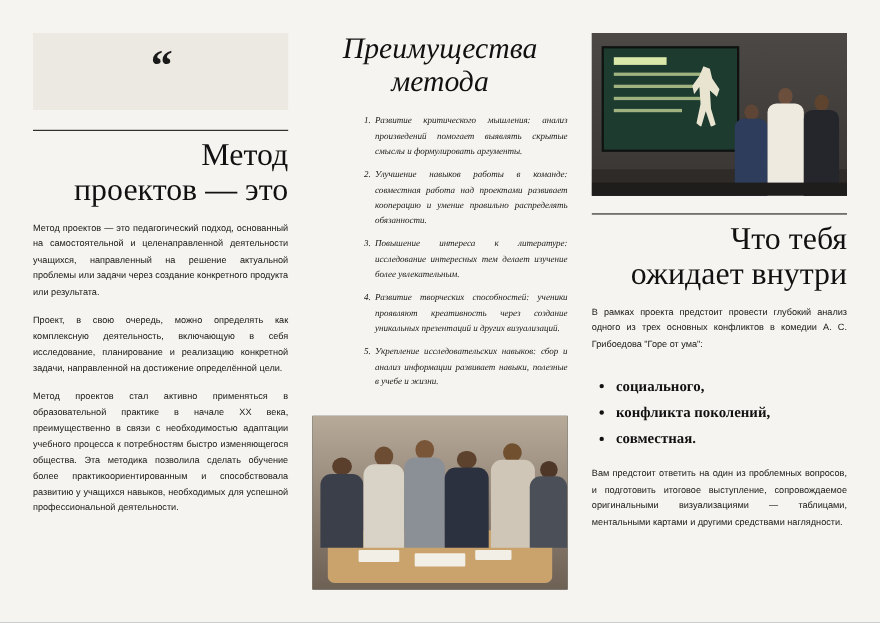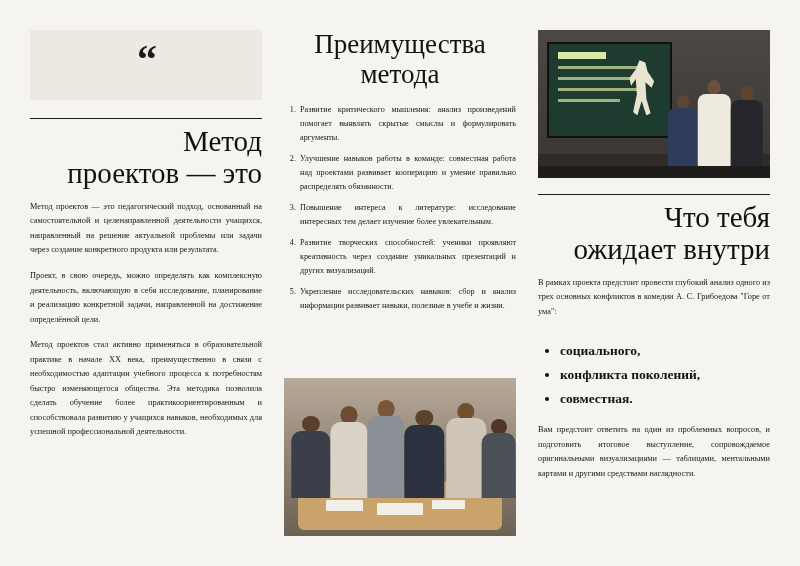--- a/index.html
+++ b/index.html
@@ -26,21 +26,21 @@
     gap: 22px;
     height: 506px;
   }
   .col {
     flex: 1 1 0;
     display: flex;
     flex-direction: column;
     min-width: 0;
   }
   .col-left { width: 240px; }
-  .col-mid { width: 230px; }
+  .col-mid { width: 230px; font-style: italic; }
   .col-right { width: 240px; }
 
   
   .quote-box {
     background: #ece9e2;
     padding: 14px 18px 18px 18px;
     margin-bottom: 18px;
   }
   .quote-mark {
     font-family: "Liberation Serif", serif;
@@ -82,21 +82,21 @@
     font-size: 27px;
     line-height: 1.1;
     text-align: center;
     color: #111;
     margin: 0 0 14px 0;
     font-weight: normal;
   }
 
   
   .body-text {
-    font-family: Liberation Serif, serif;
+    font-family: Liberation Sans, sans-serif;
     font-size: 8.3px;
     line-height: 1.75;
     text-align: justify;
     color: #161616;
     margin: 0 0 11px 0;
   }
   .body-text.last { margin-bottom: 0; }
 
   
   ol.adv-list {
@@ -104,20 +104,21 @@
     padding-left: 14px;
     font-family: "Liberation Serif", serif;
     font-size: 8.2px;
     line-height: 1.7;
     color: #161616;
     text-align: justify;
   }
   ol.adv-list li {
     margin-bottom: 7px;
     padding-left: 2px;
+    margin-left: 41px;
   }
 
   
   ul.bullets {
     margin: 10px 0 12px 0;
     padding-left: 22px;
     font-family: "Liberation Serif", serif;
     font-size: 13.5px;
     line-height: 1.6;
     color: #111;

